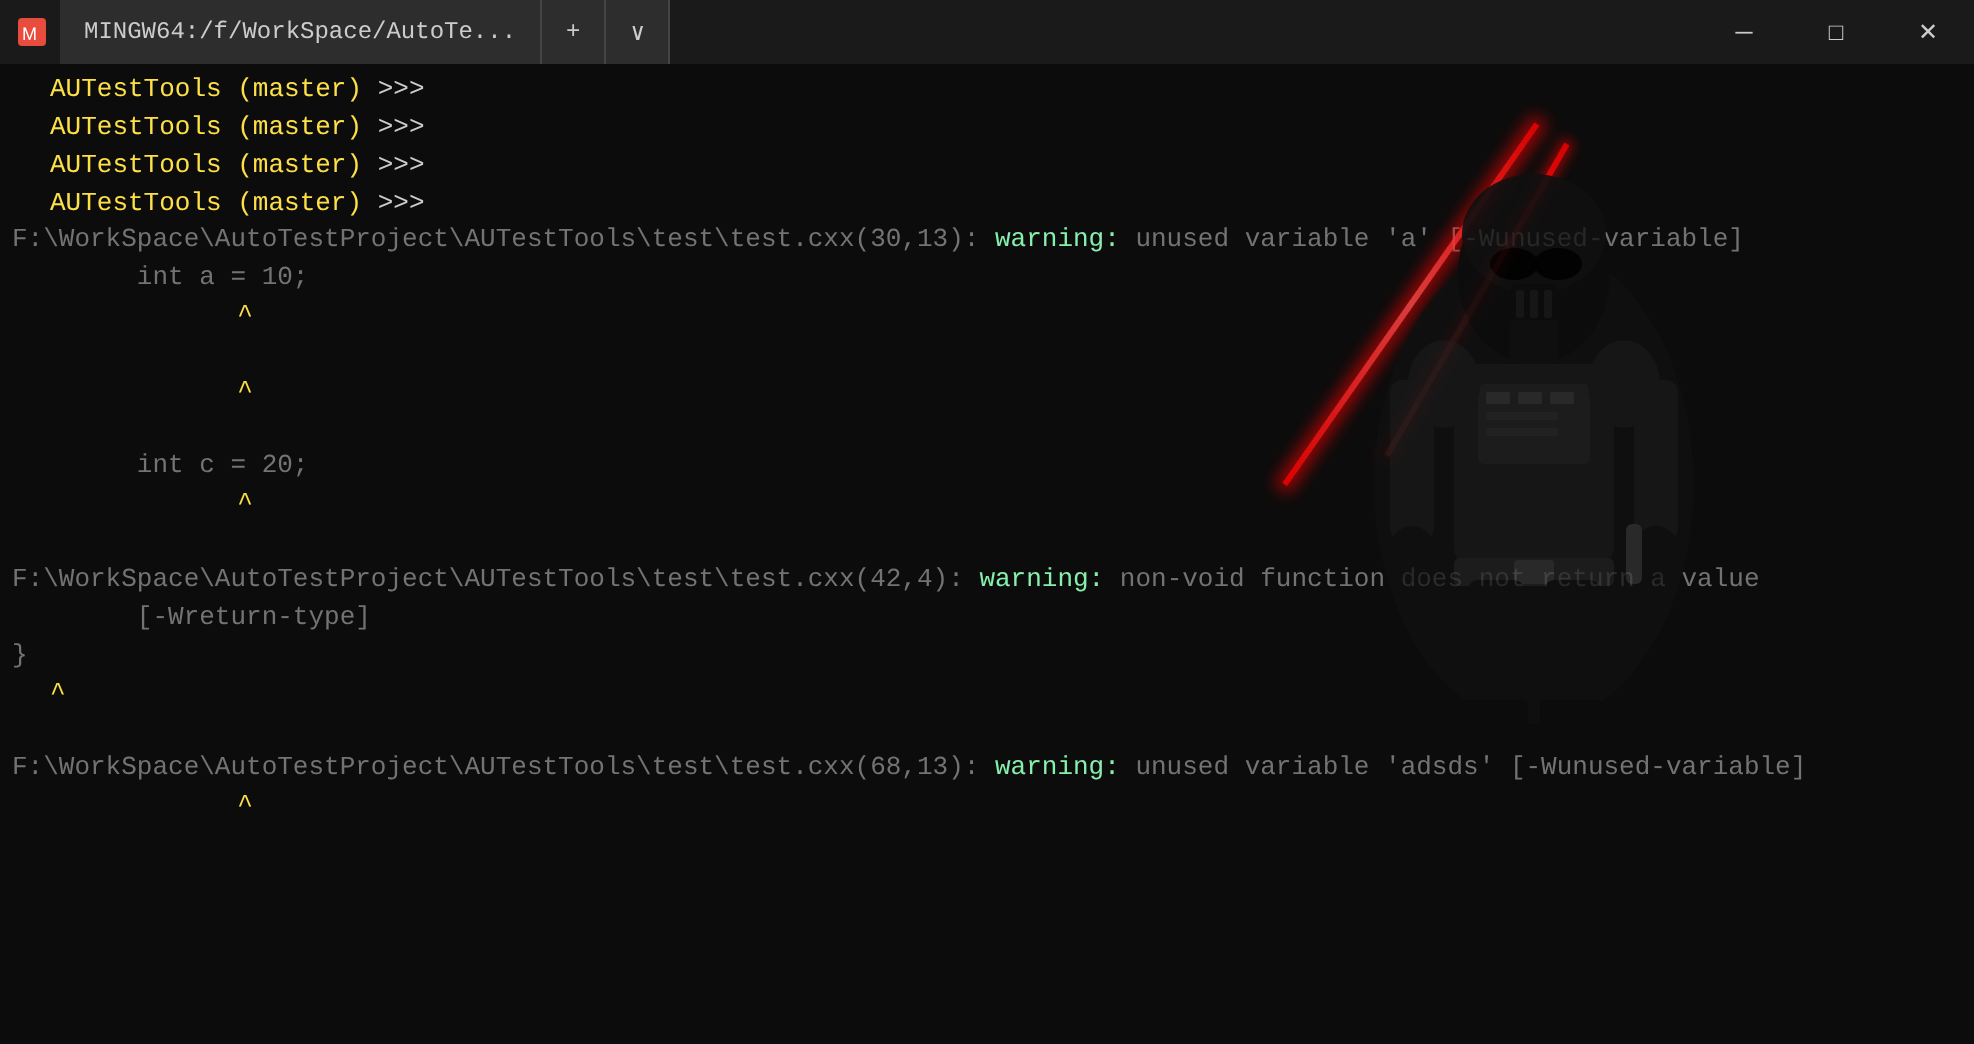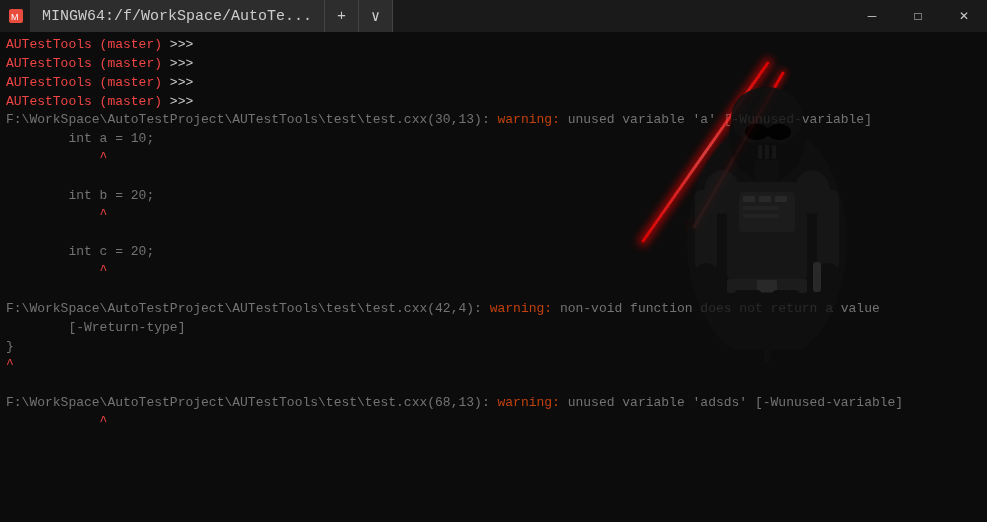--- a/index.html
+++ b/index.html
@@ -54,21 +54,21 @@
       align-items: stretch;
       height: 32px;
     }
 
     .titlebar-tab {
       display: flex;
       align-items: center;
       padding: 0 12px;
       background: #2d2d2d;
       color: #ccc;
-      font-size: 15px;
+      font-size: 12px;
       border-right: 1px solid #444;
       gap: 6px;
       height: 32px;
     }
 
     .titlebar-controls {
       display: flex;
       align-items: center;
       height: 32px;
     }
@@ -95,23 +95,23 @@
       line-height: 1.4;
       position: relative;
     }
 
     .line {
       white-space: pre;
       font-size: 13px;
       line-height: 1.45;
     }
 
-    .cyan { color: #ef4444; }
+    .cyan { color: #fde047; margin-left: 19px; }
     .white { color: #737373; }
-    .warn-label { color: #c2410c; }
+    .warn-label { color: #86efac; }
     .prompt-arrow { color: #cccccc; }
     .cmd-text { color: #cccccc; }
 
     @keyframes blink {
       50% { opacity: 0; }
     }
 
     
     .figure-overlay {
       position: absolute;
@@ -185,21 +185,20 @@
 
     <div id="terminal-lines">
         <div class="line"><span class="cyan">AUTestTools (master)</span> <span class="prompt-arrow">&gt;&gt;&gt;</span></div>
         <div class="line"><span class="cyan">AUTestTools (master)</span> <span class="prompt-arrow">&gt;&gt;&gt;</span></div>
         <div class="line"><span class="cyan">AUTestTools (master)</span> <span class="prompt-arrow">&gt;&gt;&gt;</span></div>
         <div class="line"><span class="cyan">AUTestTools (master)</span> <span class="prompt-arrow">&gt;&gt;&gt;</span></div>
         <div class="line"><span class="white">F:\WorkSpace\AutoTestProject\AUTestTools\test\test.cxx(30,13):</span><span class="warn-label"> warning:</span><span class="white"> unused variable 'a' [-Wunused-variable]</span></div>
         <div class="line"><span class="white">        int a = 10;</span></div>
         <div class="line"><span class="cyan">            ^</span></div>
         <div class="line">&nbsp;</div>
-        <div class="line"><span class="white">        int b = 20;</span></div>
         <div class="line"><span class="cyan">            ^</span></div>
         <div class="line">&nbsp;</div>
         <div class="line"><span class="white">        int c = 20;</span></div>
         <div class="line"><span class="cyan">            ^</span></div>
         <div class="line">&nbsp;</div>
         <div class="line"><span class="white">F:\WorkSpace\AutoTestProject\AUTestTools\test\test.cxx(42,4):</span><span class="warn-label"> warning:</span><span class="white"> non-void function does not return a value</span></div>
         <div class="line"><span class="white">        [-Wreturn-type]</span></div>
         <div class="line"><span class="white">}</span></div>
         <div class="line"><span class="cyan">^</span></div>
         <div class="line">&nbsp;</div>

